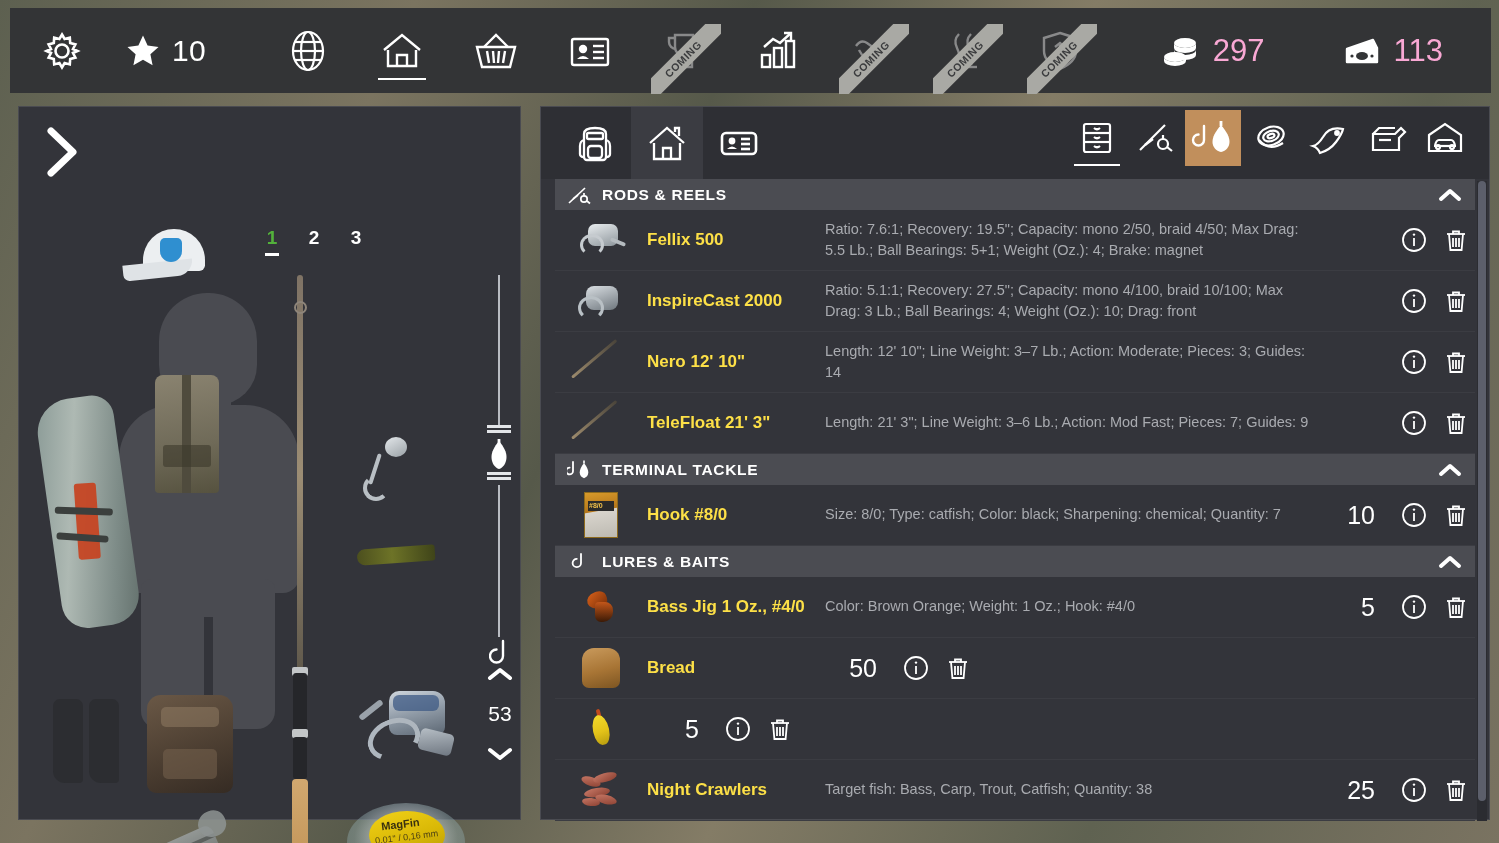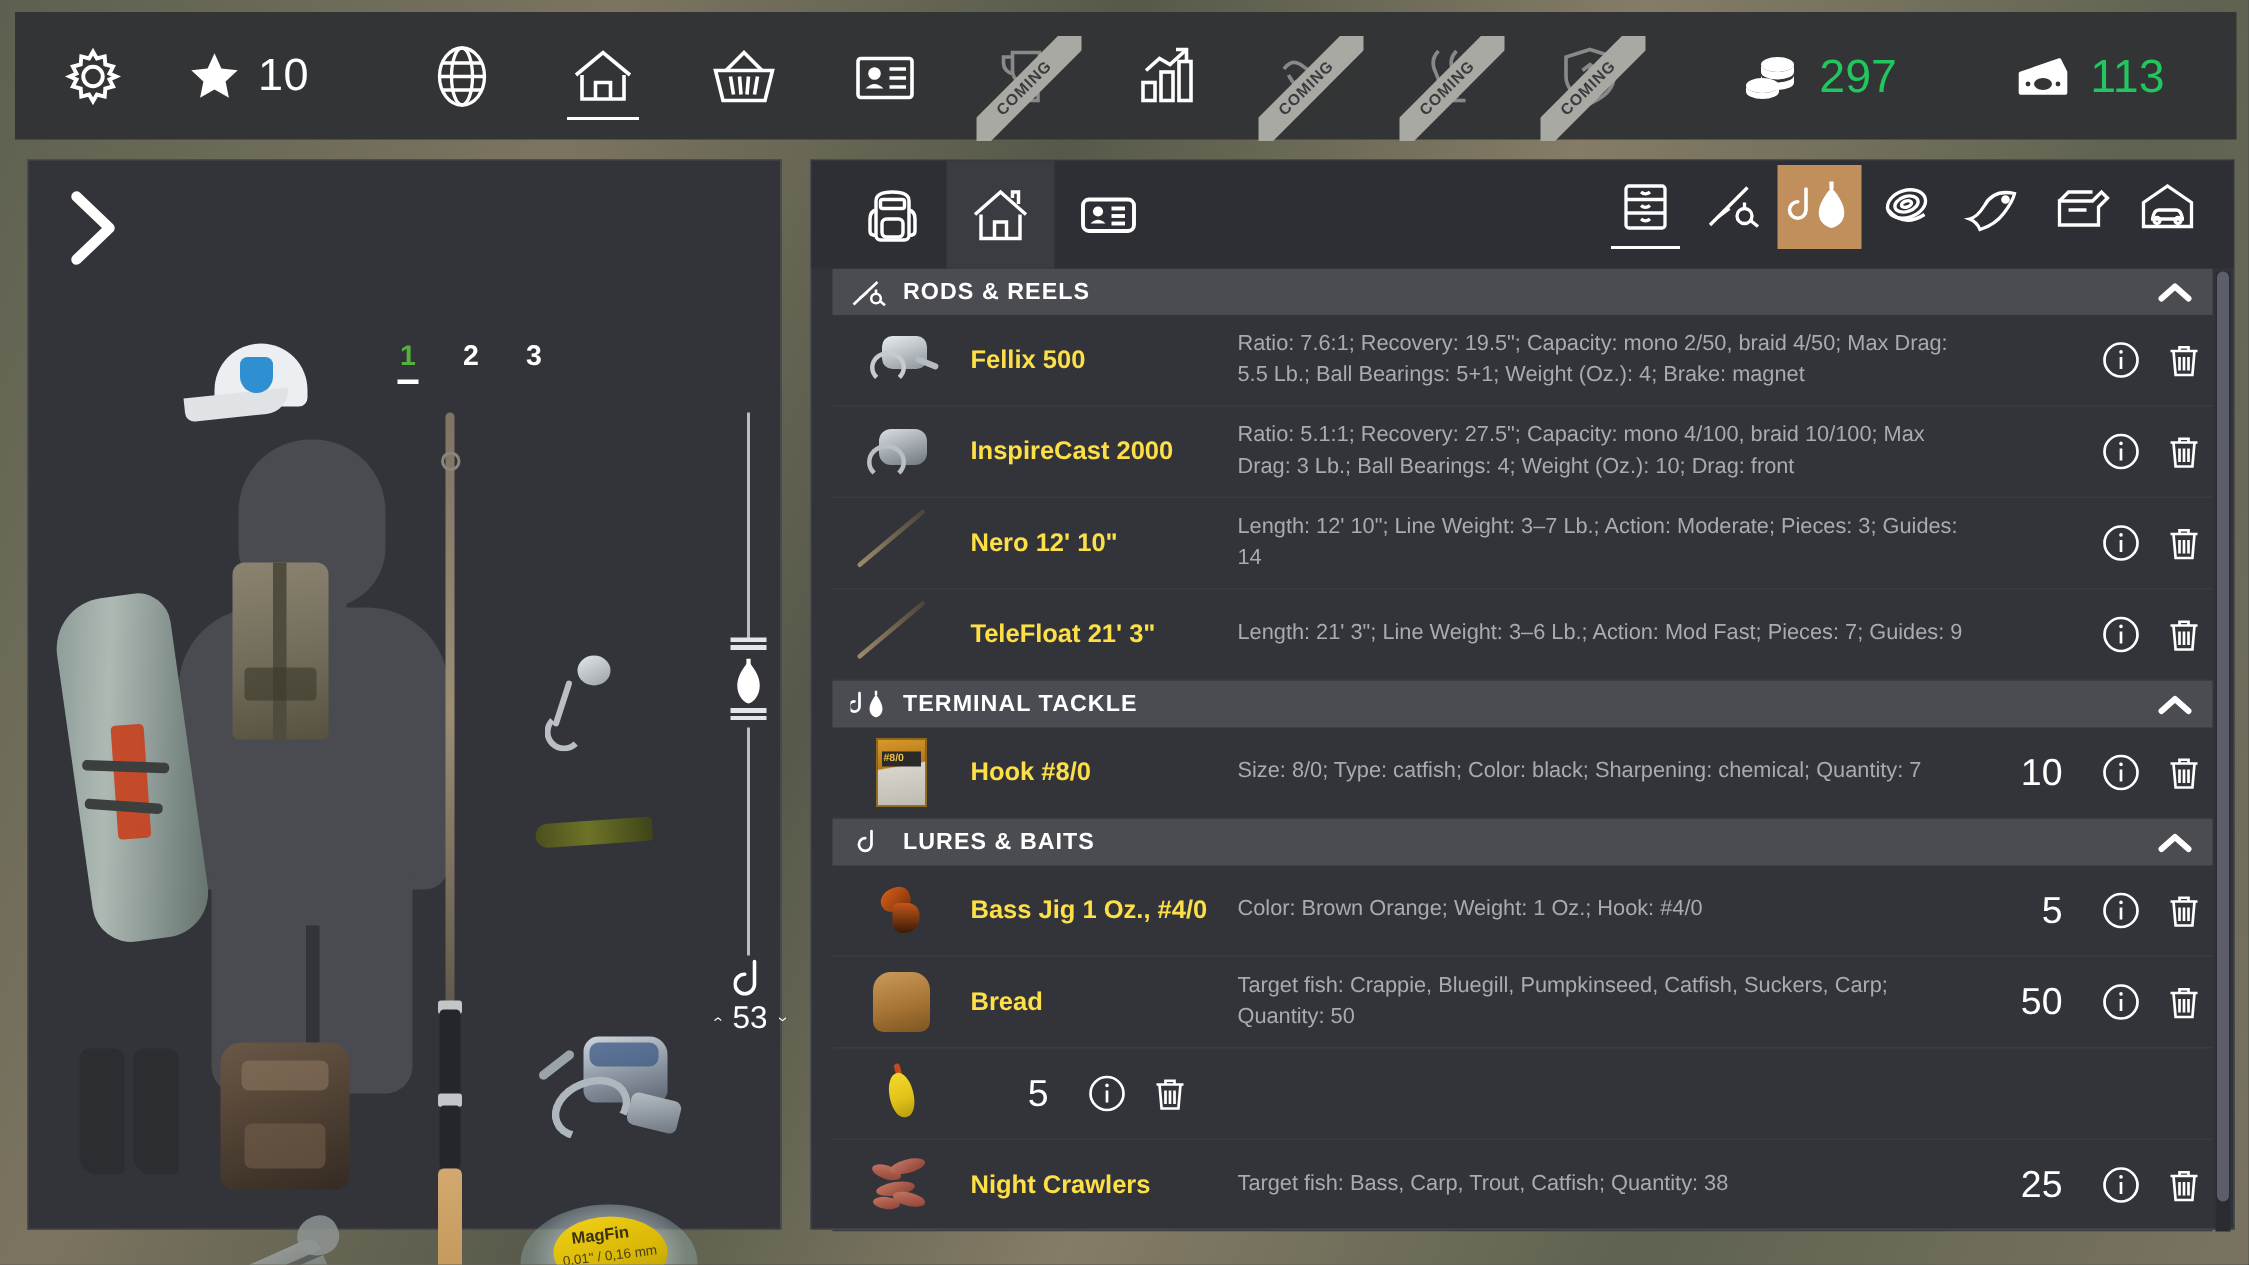--- a/index.html
+++ b/index.html
@@ -83,21 +83,21 @@
     left: -20px; top: 26px;
   }
 
   .topbar-right {
     display: flex; align-items: center;
     padding-right: 48px;
     gap: 78px;
   }
   .cur-item { display: flex; align-items: center; gap: 13px; cursor: pointer; }
   .cur-item svg { width: 38px; height: 32px; }
-  .cur-val { color: #22c55e; font-size: 31px; }
+  .cur-val { color: #f9a8d4; font-size: 31px; }
 
   
   .left-panel {
     position: absolute;
     left: 18px; top: 106px;
     width: 503px; height: 714px;
     background: #33343a;
     border: 1px solid #4a4b51;
   }
   .expand-arrow {
@@ -456,21 +456,21 @@
     position: absolute; left: 19px; top: 164px;
     width: 18px; height: 32px;
   }
   .rig-hook {
     position: absolute; left: 18px; top: 364px;
     width: 22px; height: 32px;
   }
   .depth-ctrl {
     position: absolute; left: 5px; top: 392px;
     width: 48px;
-    display: flex; flex-direction: row; align-items: center; gap: 7px;
+    display: flex; flex-direction: column; align-items: center; gap: 20px;
   }
   .chev { width: 26px; height: 15px; cursor: pointer; }
   .depth-val { color: #fff; font-size: 21px; }
 
   
   .right-panel {
     position: absolute;
     left: 540px; top: 106px;
     width: 950px; height: 714px;
     background: #33343a;
@@ -1261,21 +1261,20 @@
         </div>
       </div>
 
       <div class="row">
         <div class="row-thumb">
           <div class="th th-bread">
               <div class="l"></div>
             </div>
         </div>
         <div class="row-name">Bread</div>
-        <div class="row-desc">Target fish: Crappie, Bluegill, Pumpkinseed, Catfish, Suckers, Carp; Quantity: 50</div>
         <div class="row-qty">50</div>
         <div class="row-acts">
           <svg class="act-ico" viewBox="0 0 26 26" fill="none" stroke="#fff" stroke-width="1.8">
             <circle cx="13" cy="13" r="11"></circle>
               <circle cx="13" cy="7.6" r="1.2" fill="#fff" stroke="none"></circle>
               <line x1="13" y1="11" x2="13" y2="19"></line>
           </svg>
           <svg class="act-ico" viewBox="0 0 26 26" fill="none" stroke="#fff" stroke-width="1.8">
             <path d="M4 7 H22"></path>
               <path d="M10 7 V4.5 H16 V7"></path>

